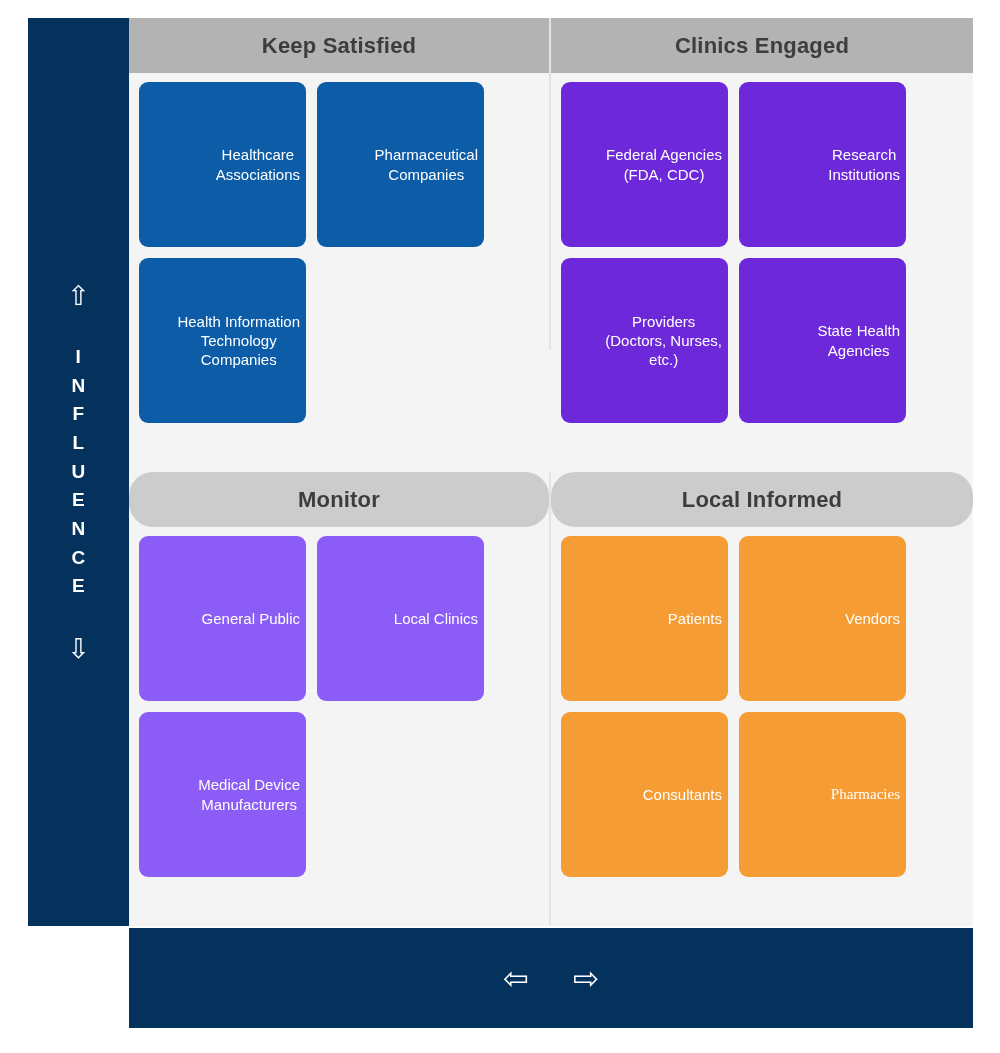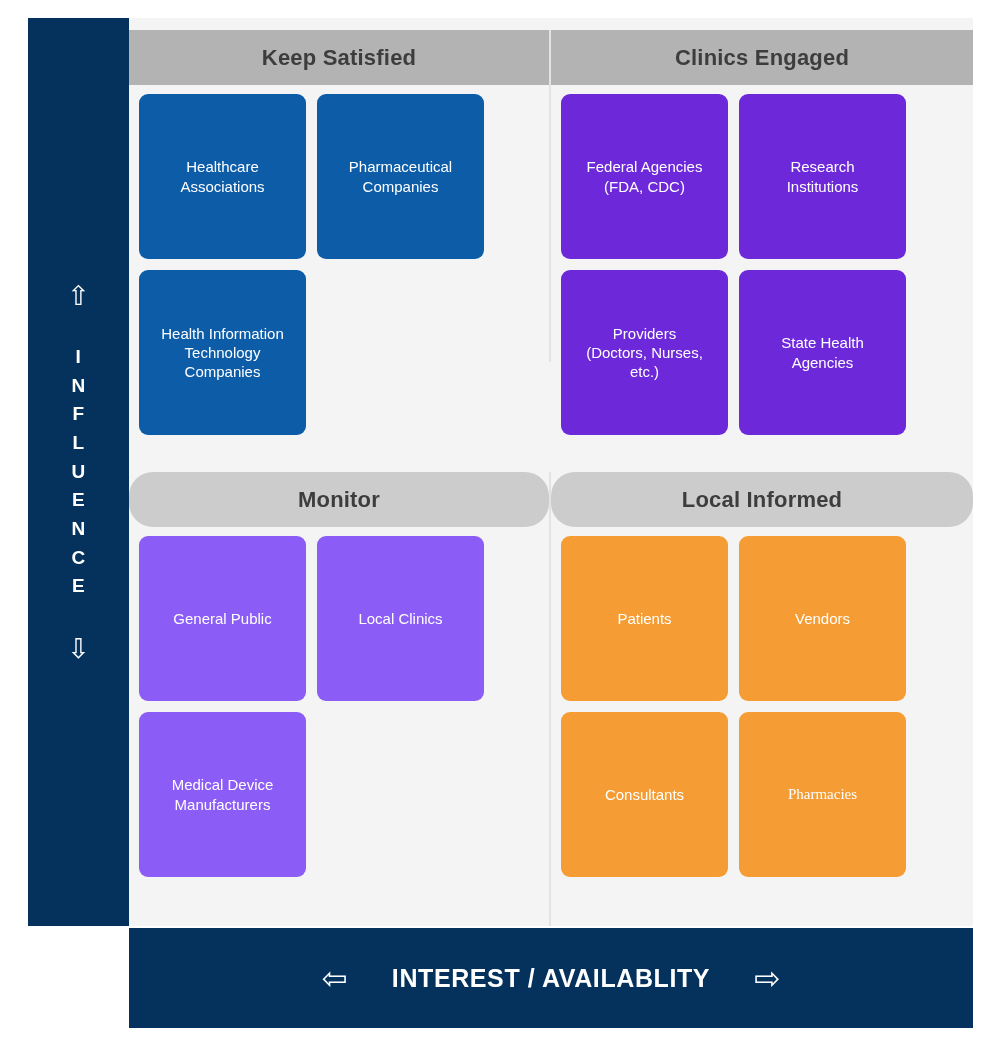--- a/index.html
+++ b/index.html
@@ -48,21 +48,21 @@
     position:absolute;
     left:129px; top:18px;
     width:844px; height:908px;
     background:#f4f4f4;
   }
   .qrow{
     position:absolute;
     left:0; width:100%;
     display:flex;
   }
-  .qrow.top{top:12px;height:332px;}
+  .qrow.top{top:0;height:332px;}
   .qrow.bottom{top:454px;height:454px;}
 
   .quad{
     width:50%;
     box-sizing:border-box;
     display:flex;
     flex-direction:column;
     position:relative;
   }
   .quad.left{border-right:2px solid #e3e3e3;}
@@ -90,21 +90,21 @@
     gap:11px;
     box-sizing:border-box;
   }
 
   .card{
     width:167px;
     height:165px;
     border-radius:9px;
     display:flex;
     align-items:center;
-    justify-content:center;
+    justify-content:flex-end;
     text-align:center;
     color:#ffffff;
     font-size:15px;
     line-height:1.27;
     padding:6px;
     box-sizing:border-box;
   }
   .card.serif{font-family:Liberation Serif, serif;font-size:15px;}
 
   .c-keep-satisfied{background:#0c5ca8;}
@@ -219,15 +219,14 @@
           <div class="card c-keep-informed serif">
             <span>Pharmacies</span>
           </div>
         </div>
     </div>
   </div>
 </div>
 
 <div class="axis-x">
   <span class="arrow">⇦</span>
-  <span class="label">INTEREST / AVAILABLITY</span>
   <span class="arrow">⇨</span>
 </div>
 
 </body></html>

